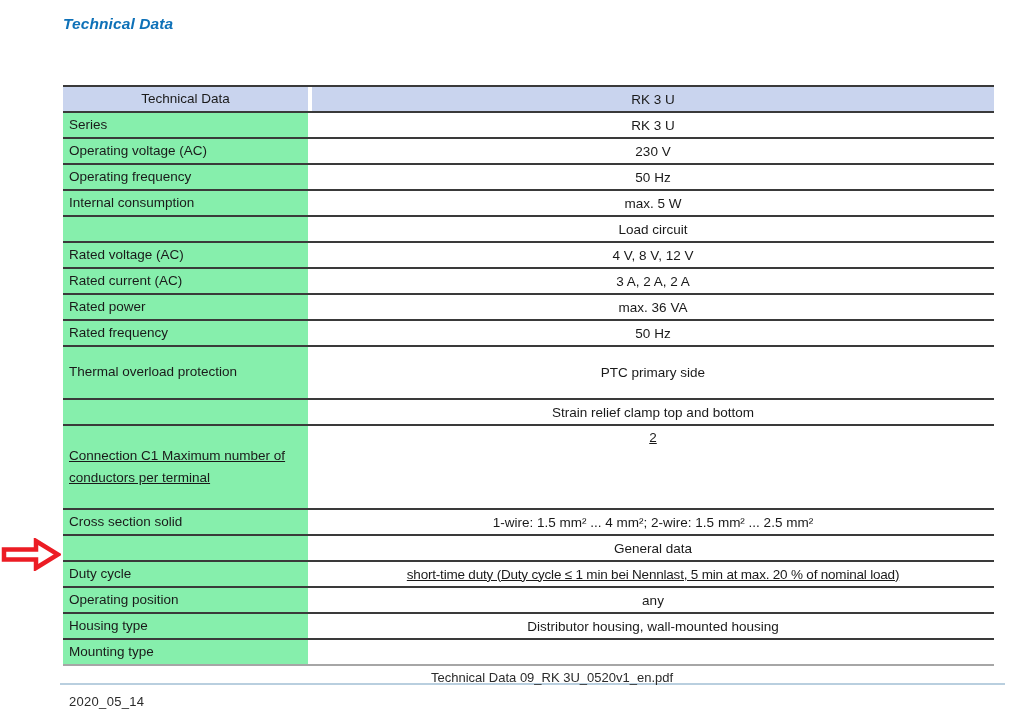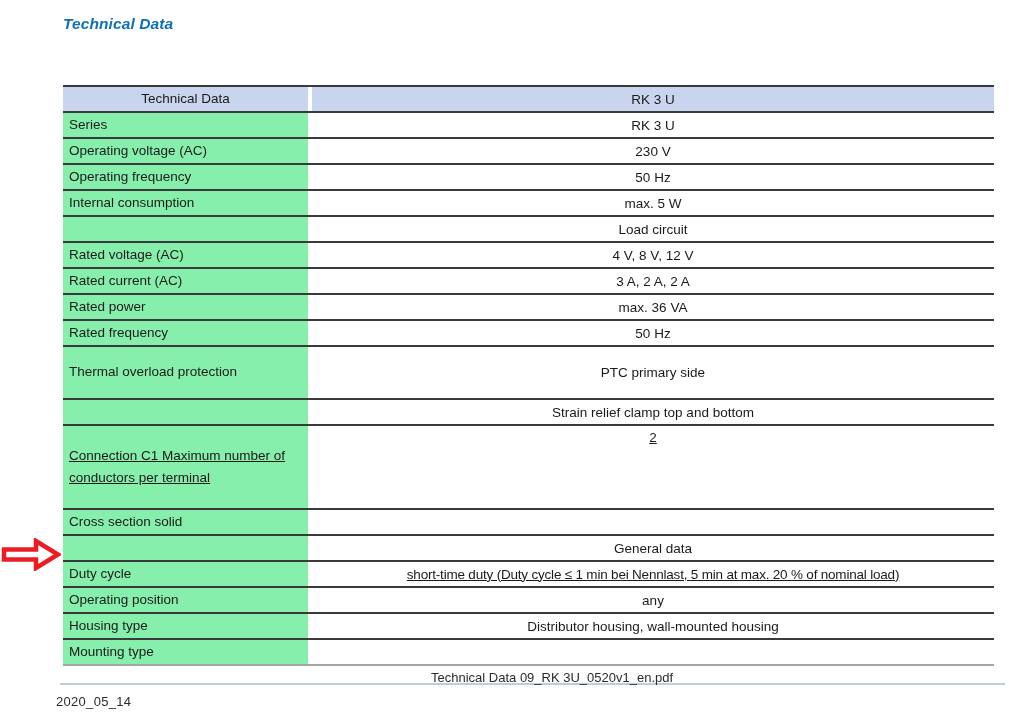--- a/index.html
+++ b/index.html
@@ -53,21 +53,21 @@
 
   
   .annot-arrow { position:absolute; left:1px; top:538px; width:60px; height:33px; }
 
   
   .footer-rule {
     position:absolute; left:60px; top:683px; width:945px; height:2px;
     background:#b9cfdf;
   }
   .footer-date {
-    position:absolute; left:56px; top:694px;
+    position:absolute; left:69px; top:694px;
     font-size:13px; color:#2b2b2b; letter-spacing:0.3px;
   }
   .footer-file {
     position:absolute; left:431px; top:670px;
     font-size:13px; color:#2b2b2b;
   }
 </style>
 </head>
 <body>
 
@@ -135,20 +135,21 @@
     <div class="cell value">Strain relief clamp top and bottom</div>
   </div>
 
   <div class="trow h66">
     <div class="cell label">Connection C1 Maximum number of conductors per terminal</div>
     <div class="cell value">2</div>
   </div>
 
   <div class="trow">
     <div class="cell label">Cross section solid</div>
+    <div class="cell value">1-wire: 1.5 mm² ... 4 mm²; 2-wire: 1.5 mm² ... 2.5 mm²</div>
   </div>
 
   <div class="trow">
     <div class="cell label"></div>
     <div class="cell value">General data</div>
   </div>
 
   <div class="trow narrowtext">
     <div class="cell label">Duty cycle</div>
     <div class="cell value">short-time duty (Duty cycle ≤ 1 min bei Nennlast, 5 min at max. 20 % of nominal load)</div>

